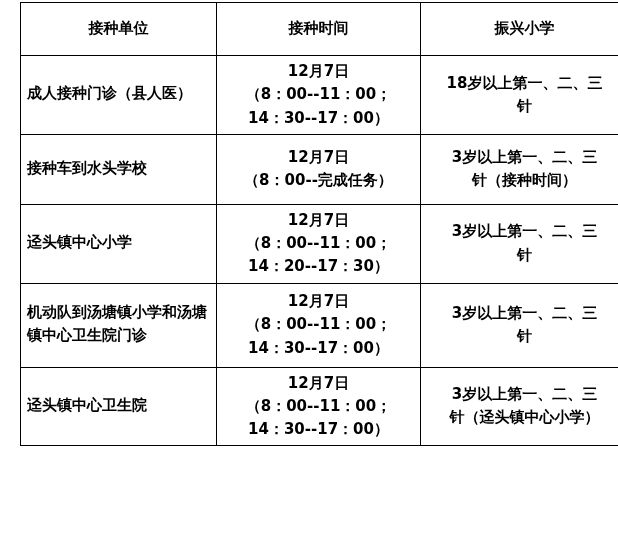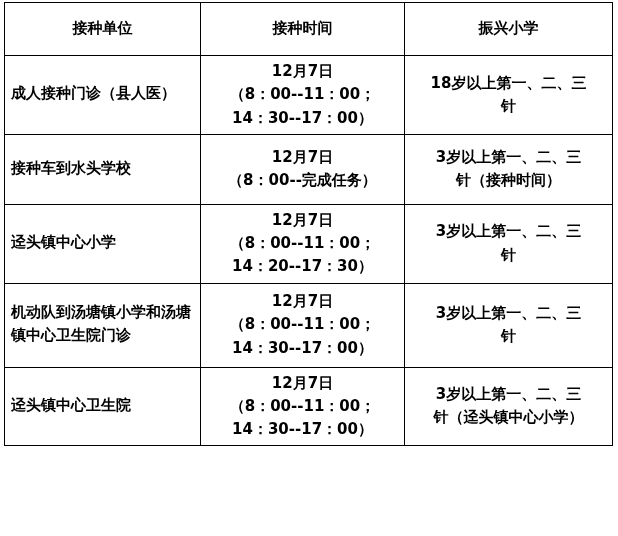--- a/index.html
+++ b/index.html
@@ -11,21 +11,21 @@
     width: 618px;
     height: 536px;
     font-family: "DejaVu Sans", "Liberation Sans", sans-serif;
     color: #000000;
     overflow: hidden;
   }
   .sheet {
     width: 618px;
     height: 536px;
     box-sizing: border-box;
-    padding: 2px 4px 0 4px;
+    padding: 2px 4px 0 20px;
   }
   table.vaccine-table {
     border-collapse: collapse;
     width: 608px;
     table-layout: fixed;
   }
   table.vaccine-table th,
   table.vaccine-table td {
     border: 1px solid #000000;
     padding: 4px 6px;

